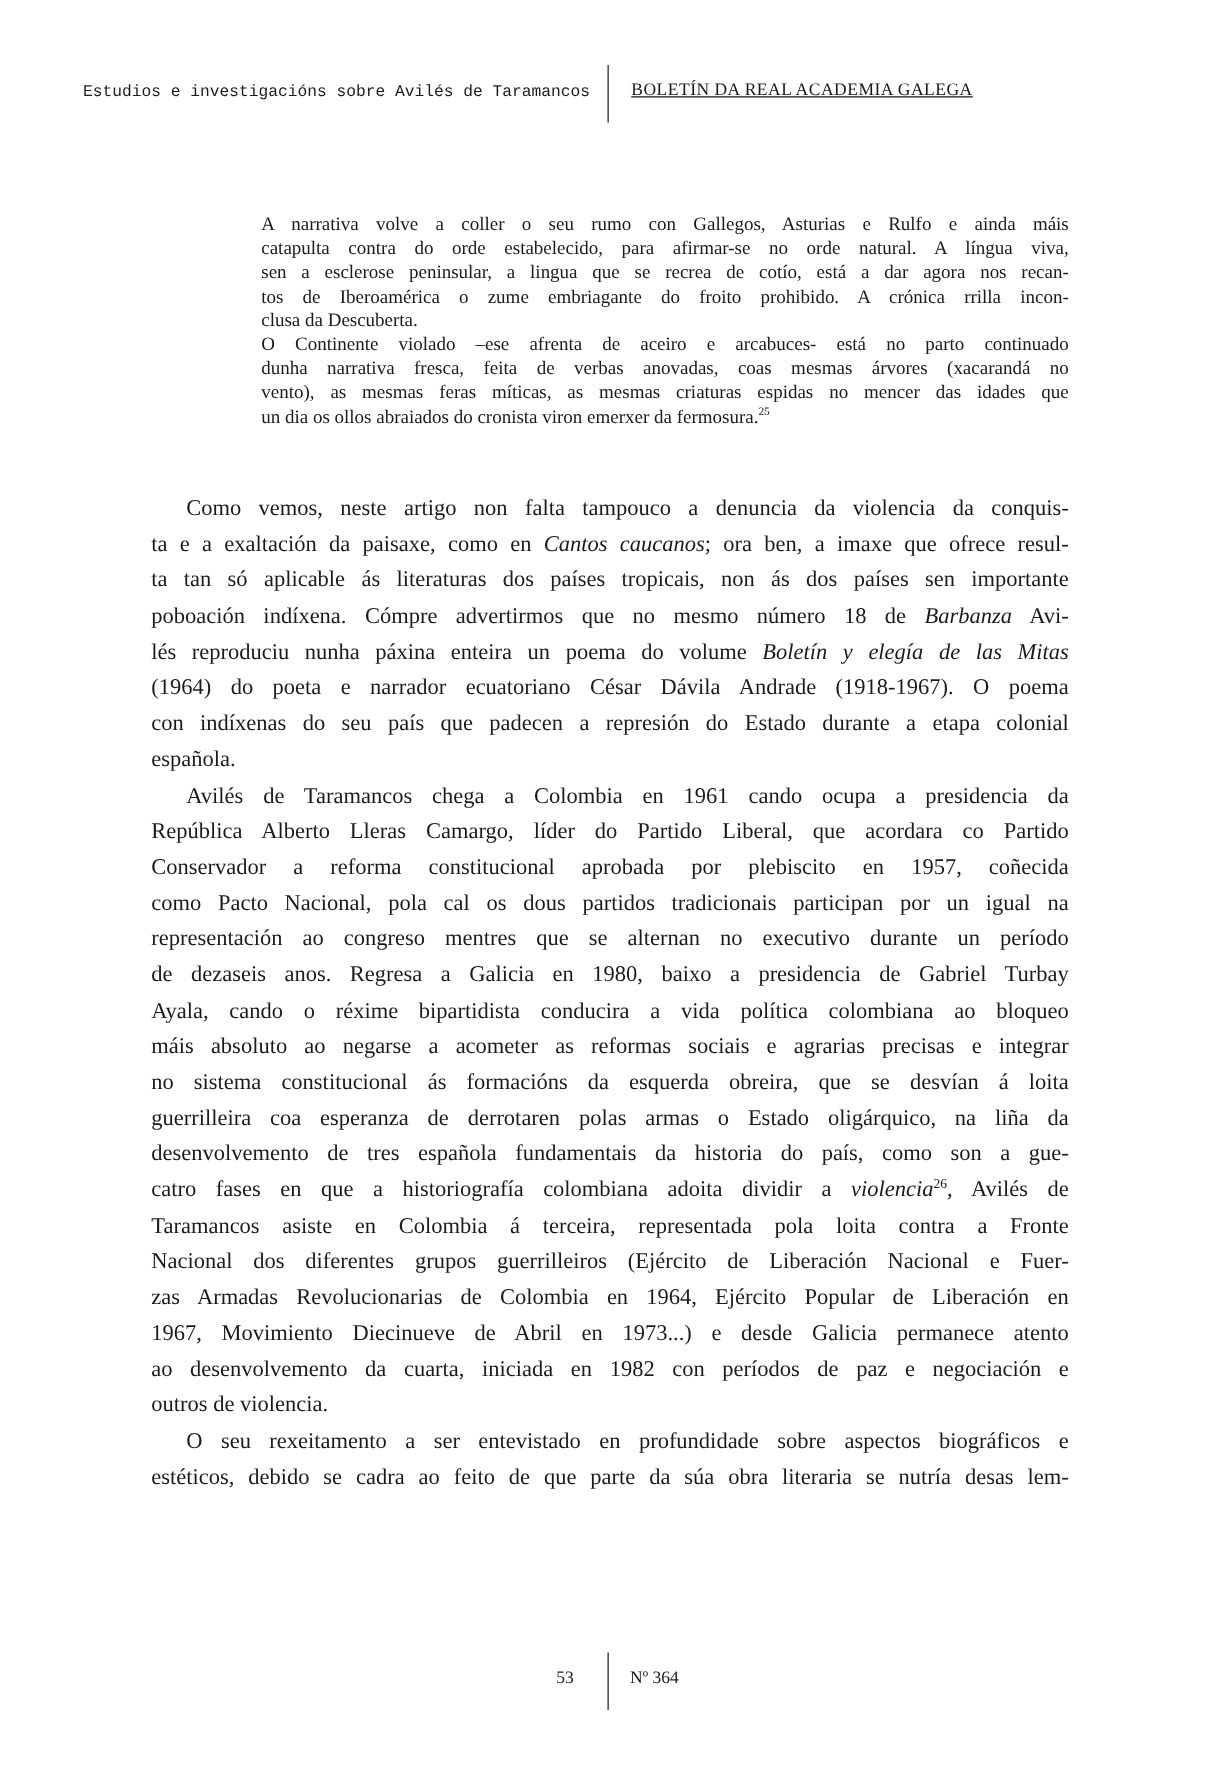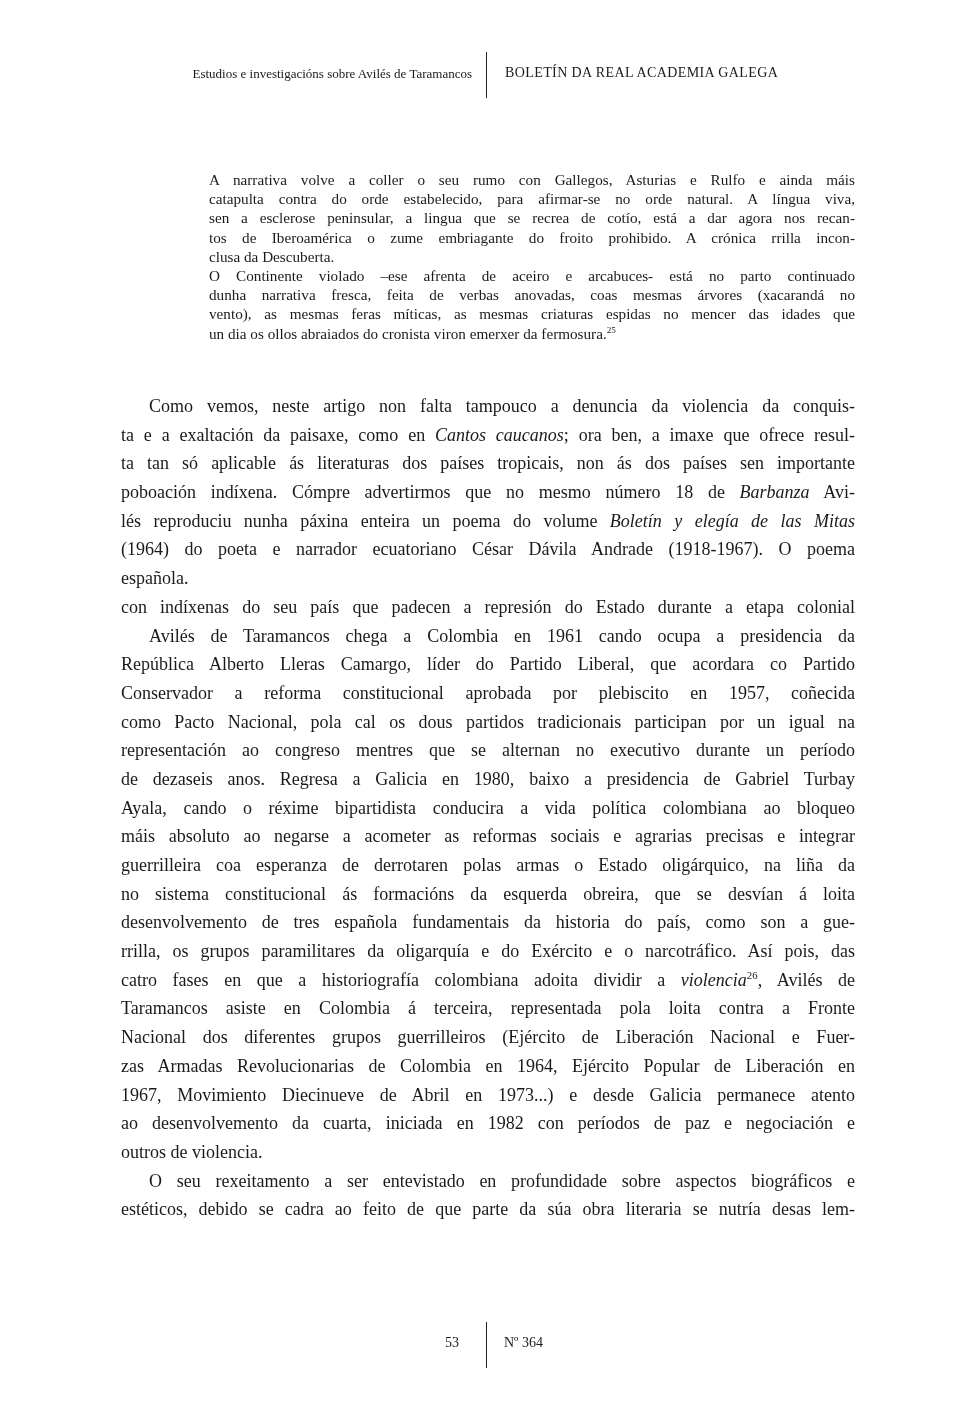--- a/index.html
+++ b/index.html
@@ -1,21 +1,21 @@
 <!DOCTYPE html>
 <html><head>
 <meta charset="utf-8">
 <style>
   html, body { margin:0; padding:0; background:#ffffff; }
   body { width:975px; height:1417px; position:relative; overflow:hidden;
          font-family:"Liberation Serif", "DejaVu Serif", serif; color:#1a1a1a; }
   .header { position:absolute; top:52px; left:0; width:975px; height:48px; }
-  .header .left { position:absolute; right:503px; top:14px; font-size:13px; white-space:nowrap; }
+  .header .left { position:absolute; right:503px; top:14px; font-size:13px; white-space:nowrap;font-family:Liberation Mono, monospace; }
   .header .rule { position:absolute; left:486px; top:0; width:1px; height:46px; background:#222; }
-  .header .right { position:absolute; left:505px; top:13px; font-size:14px; letter-spacing:0.4px; white-space:nowrap; }
+  .header .right { position:absolute; left:505px; top:13px; font-size:14px; letter-spacing:0.4px; white-space:nowrap;text-decoration:underline; }
 
   .quote { position:absolute; left:209px; width:646px; top:170px; font-size:15.2px; line-height:19.2px; }
   .line { display:block; text-align:justify; text-align-last:justify; white-space:nowrap; height:19.2px; overflow:visible; }
   .line.last { text-align-last:left; }
   .quote .line { height:19.2px; }
 
   .body { position:absolute; left:121px; width:734px; top:392px; font-size:18px; line-height:28.7px; }
   .body .line { height:28.7px; }
   .body .indent { padding-left:28px; }
 
@@ -49,35 +49,34 @@
 </div>
 
 <div class="body">
 
   <span class="line indent">Como vemos, neste artigo non falta tampouco a denuncia da violencia da conquis-</span>
   <span class="line"><span>ta e a exaltación da paisaxe, como en </span><i>Cantos caucanos</i><span>; ora ben, a imaxe que ofrece resul-</span></span>
   <span class="line">ta tan só aplicable ás literaturas dos países tropicais, non ás dos países sen importante</span>
   <span class="line"><span>poboación indíxena. Cómpre advertirmos que no mesmo número 18 de </span><i>Barbanza</i><span> Avi-</span></span>
   <span class="line"><span>lés reproduciu nunha páxina enteira un poema do volume </span><i>Boletín y elegía de las Mitas</i></span>
   <span class="line">(1964) do poeta e narrador ecuatoriano César Dávila Andrade (1918-1967). O poema</span>
+  <span class="line">con indíxenas do seu país que padecen a represión do Estado durante a etapa colonial</span>
   <span class="line last">española.</span>
-  <span class="line">con indíxenas do seu país que padecen a represión do Estado durante a etapa colonial</span>
 
   <span class="line indent">Avilés de Taramancos chega a Colombia en 1961 cando ocupa a presidencia da</span>
   <span class="line">República Alberto Lleras Camargo, líder do Partido Liberal, que acordara co Partido</span>
   <span class="line">Conservador a reforma constitucional aprobada por plebiscito en 1957, coñecida</span>
   <span class="line">como Pacto Nacional, pola cal os dous partidos tradicionais participan por un igual na</span>
   <span class="line">representación ao congreso mentres que se alternan no executivo durante un período</span>
   <span class="line">de dezaseis anos. Regresa a Galicia en 1980, baixo a presidencia de Gabriel Turbay</span>
   <span class="line">Ayala, cando o réxime bipartidista conducira a vida política colombiana ao bloqueo</span>
   <span class="line">máis absoluto ao negarse a acometer as reformas sociais e agrarias precisas e integrar</span>
+  <span class="line">no sistema constitucional ás formacións da esquerda obreira, que se desvían á loita</span>
   <span class="line">guerrilleira coa esperanza de derrotaren polas armas o Estado oligárquico, na liña da</span>
-  <span class="line">no sistema constitucional ás formacións da esquerda obreira, que se desvían á loita</span>
   <span class="line">desenvolvemento de tres española fundamentais da historia do país, como son a gue-</span>
-  <span class="line">rrilla, os grupos paramilitares da oligarquía e do Exército e o narcotráfico. Así pois, das</span>
   <span class="line"><span>catro fases en que a historiografía colombiana adoita dividir a </span><i>violencia</i><sup>26</sup><span>, Avilés de</span></span>
   <span class="line">Taramancos asiste en Colombia á terceira, representada pola loita contra a Fronte</span>
   <span class="line">Nacional dos diferentes grupos guerrilleiros (Ejército de Liberación Nacional e Fuer-</span>
   <span class="line">zas Armadas Revolucionarias de Colombia en 1964, Ejército Popular de Liberación en</span>
   <span class="line">1967, Movimiento Diecinueve de Abril en 1973...) e desde Galicia permanece atento</span>
   <span class="line">ao desenvolvemento da cuarta, iniciada en 1982 con períodos de paz e negociación e</span>
   <span class="line last">outros de violencia.</span>
 
   <span class="line indent">O seu rexeitamento a ser entevistado en profundidade sobre aspectos biográficos e</span>
   <span class="line">estéticos, debido se cadra ao feito de que parte da súa obra literaria se nutría desas lem-</span>

